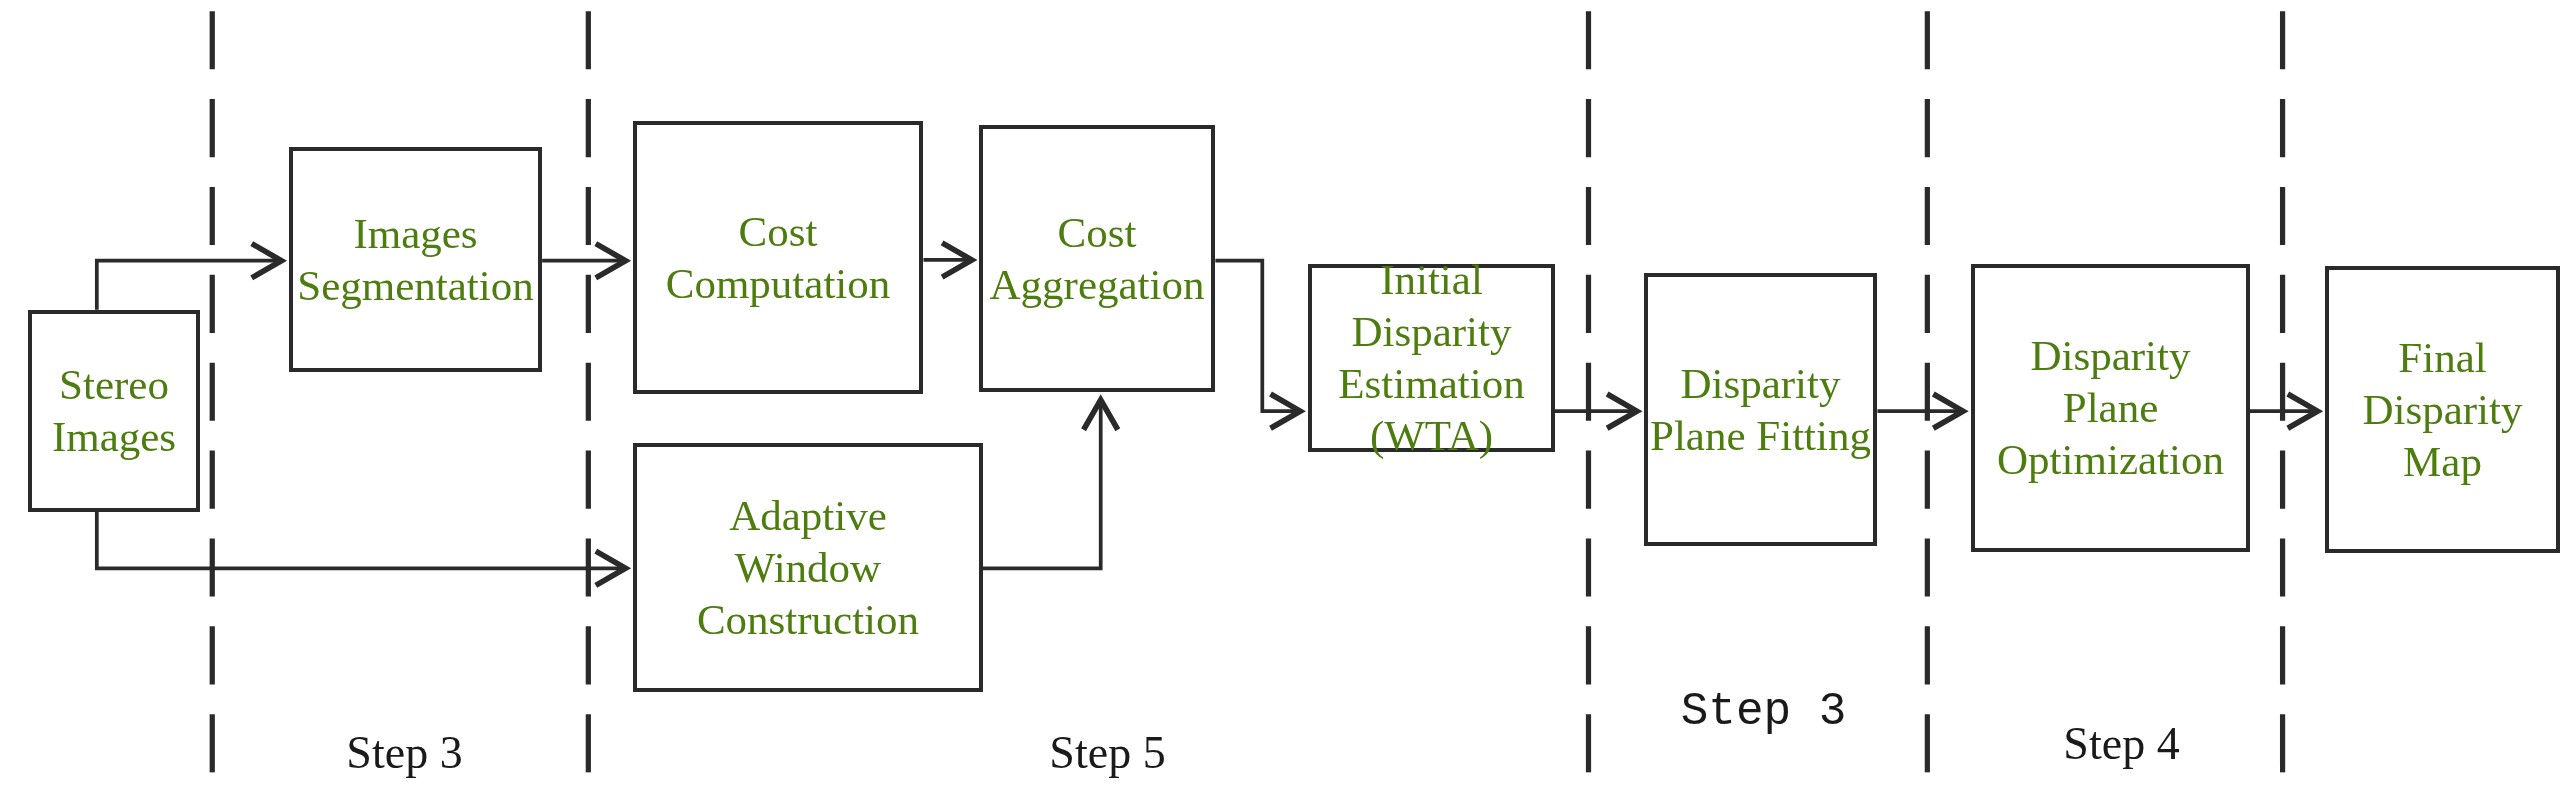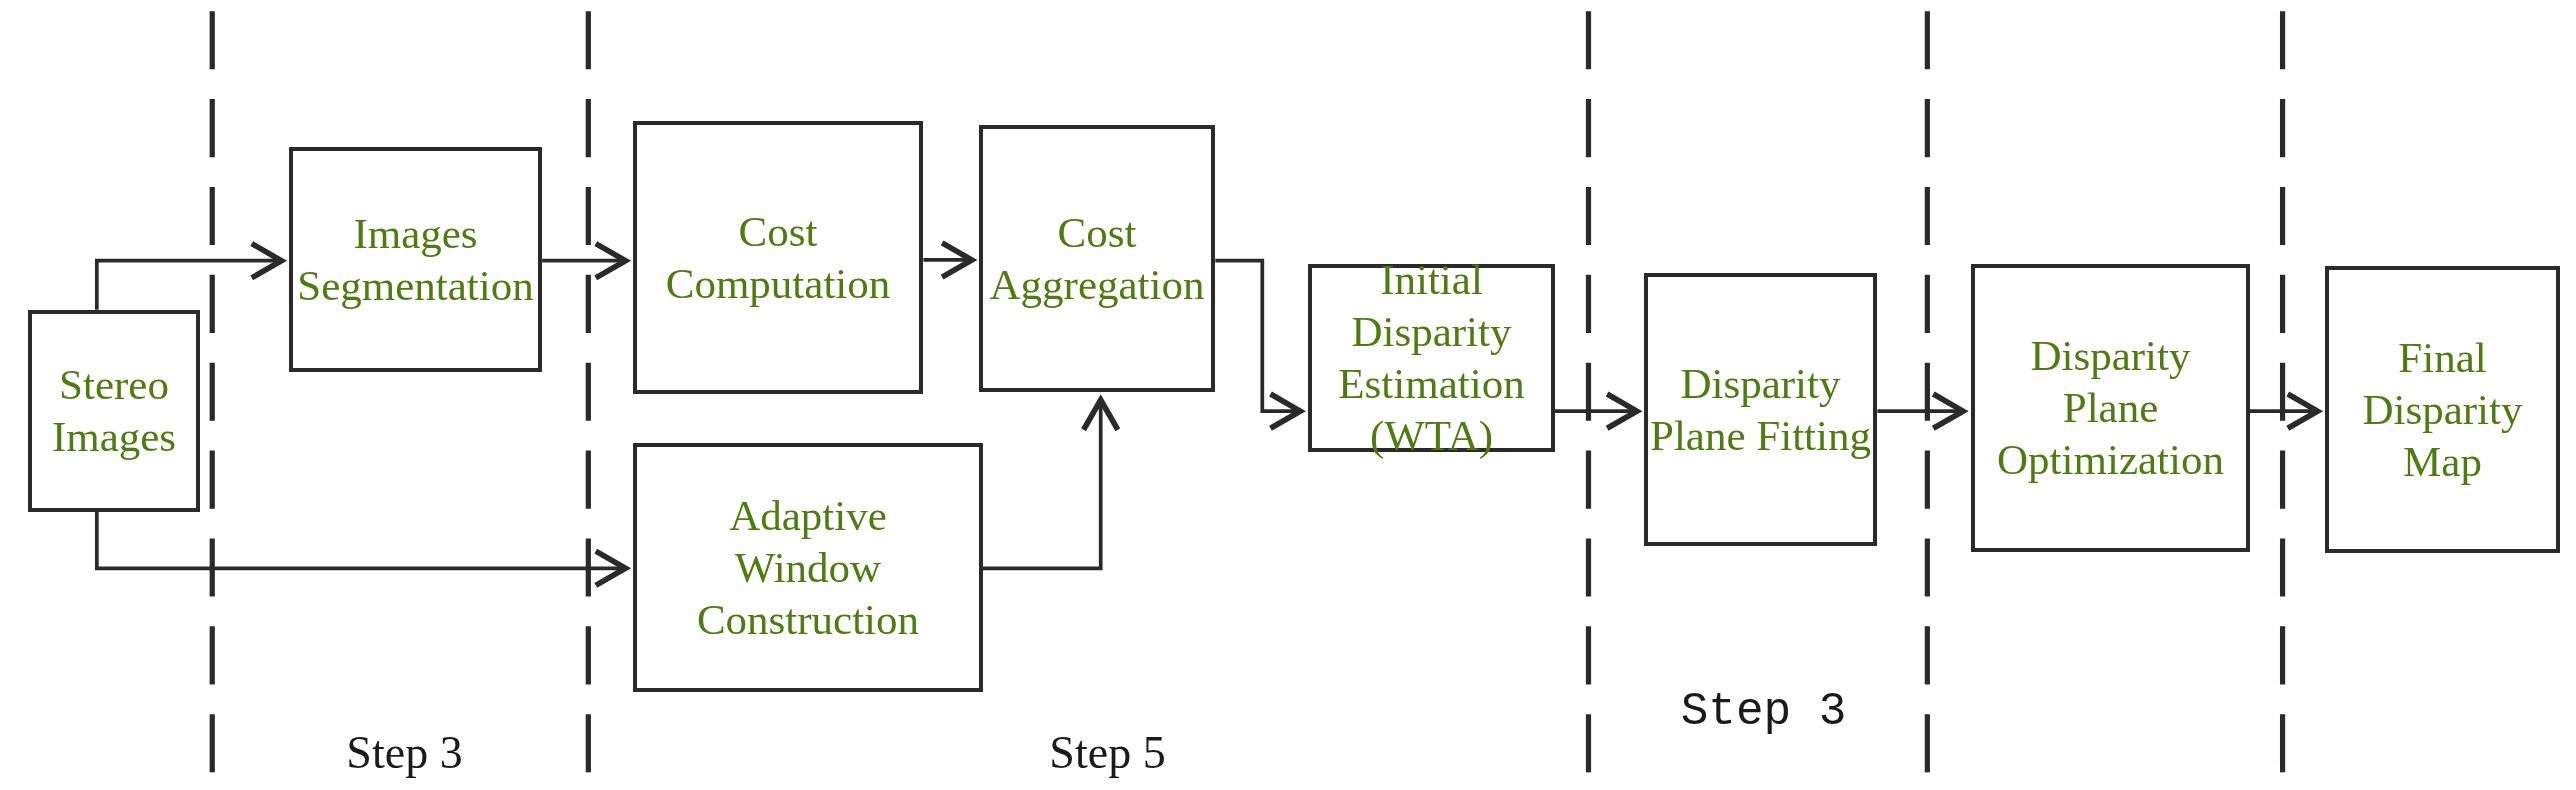--- a/index.html
+++ b/index.html
@@ -141,15 +141,16 @@
 
   <div class="node" style="left:2325px; top:266px; width:235px; height:287px;">
     <span class="node-label">Final
 Disparity
 Map</span>
   </div>
 
   <div class="step-label" style="left:248px;  top:725px;">Step 3</div>
   <div class="step-label" style="left:951px; top:725px;">Step 5</div>
   <div class="step-label" style="left:1607px; top:684px;font-family:Liberation Mono, monospace;">Step 3</div>
+  <div class="step-label" style="left:1965px; top:716px;">Step 4</div>
 
 </div>
 
 
 </body></html>

